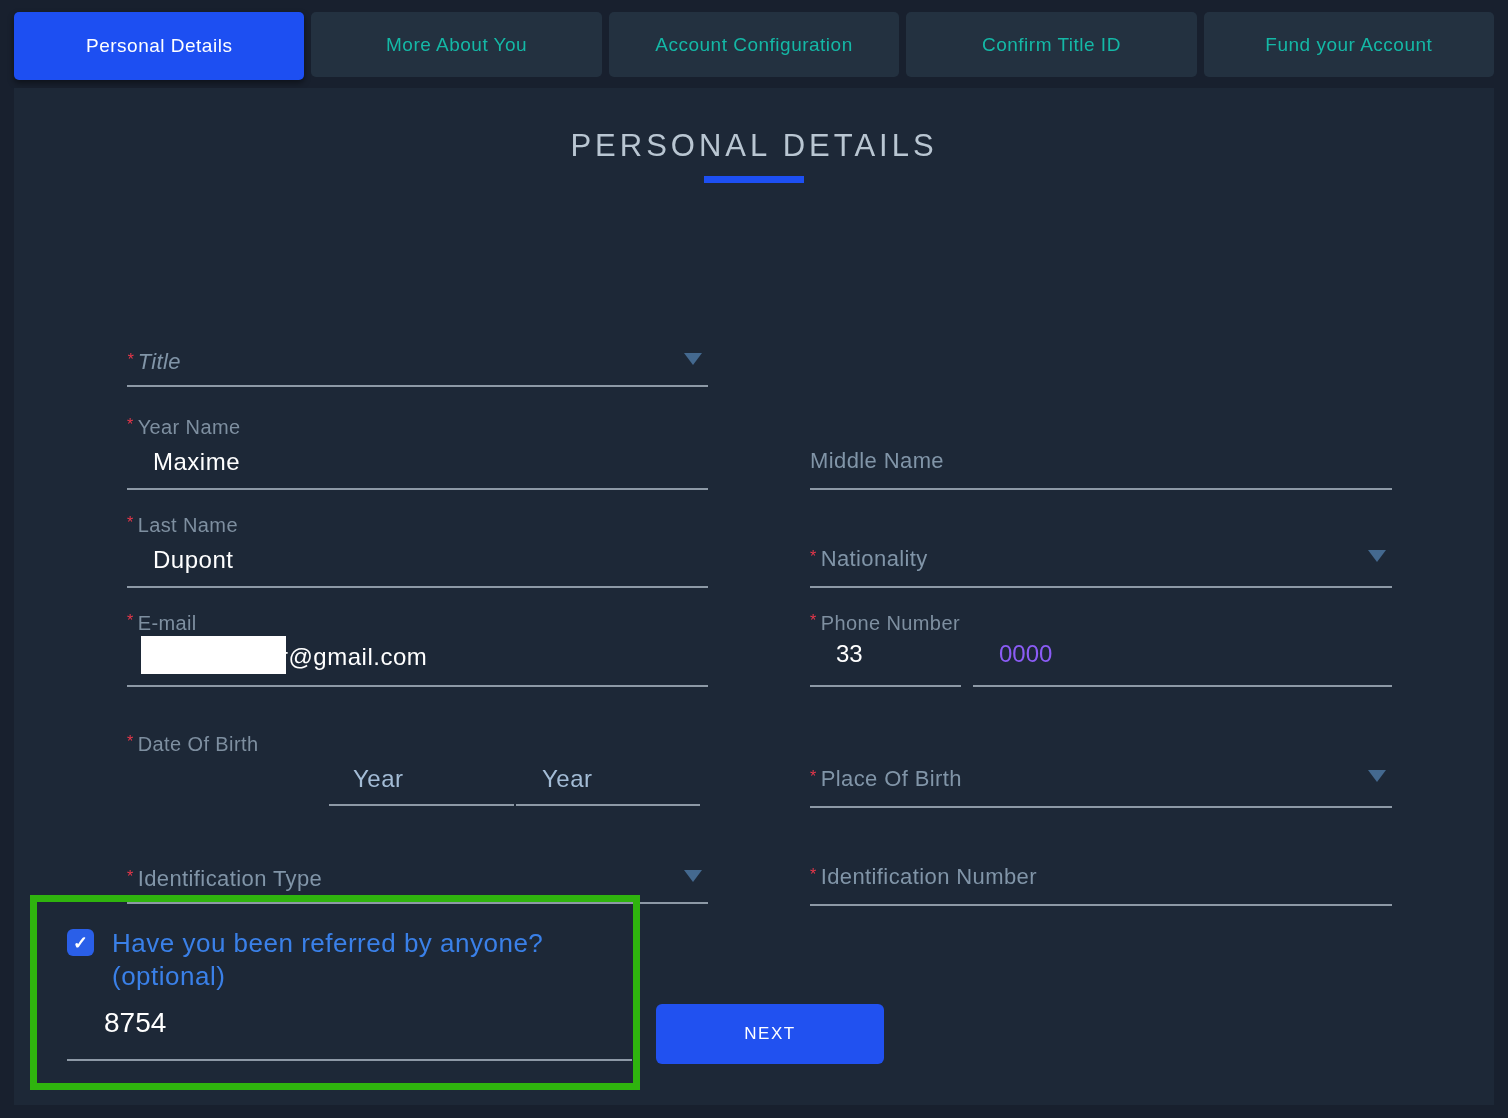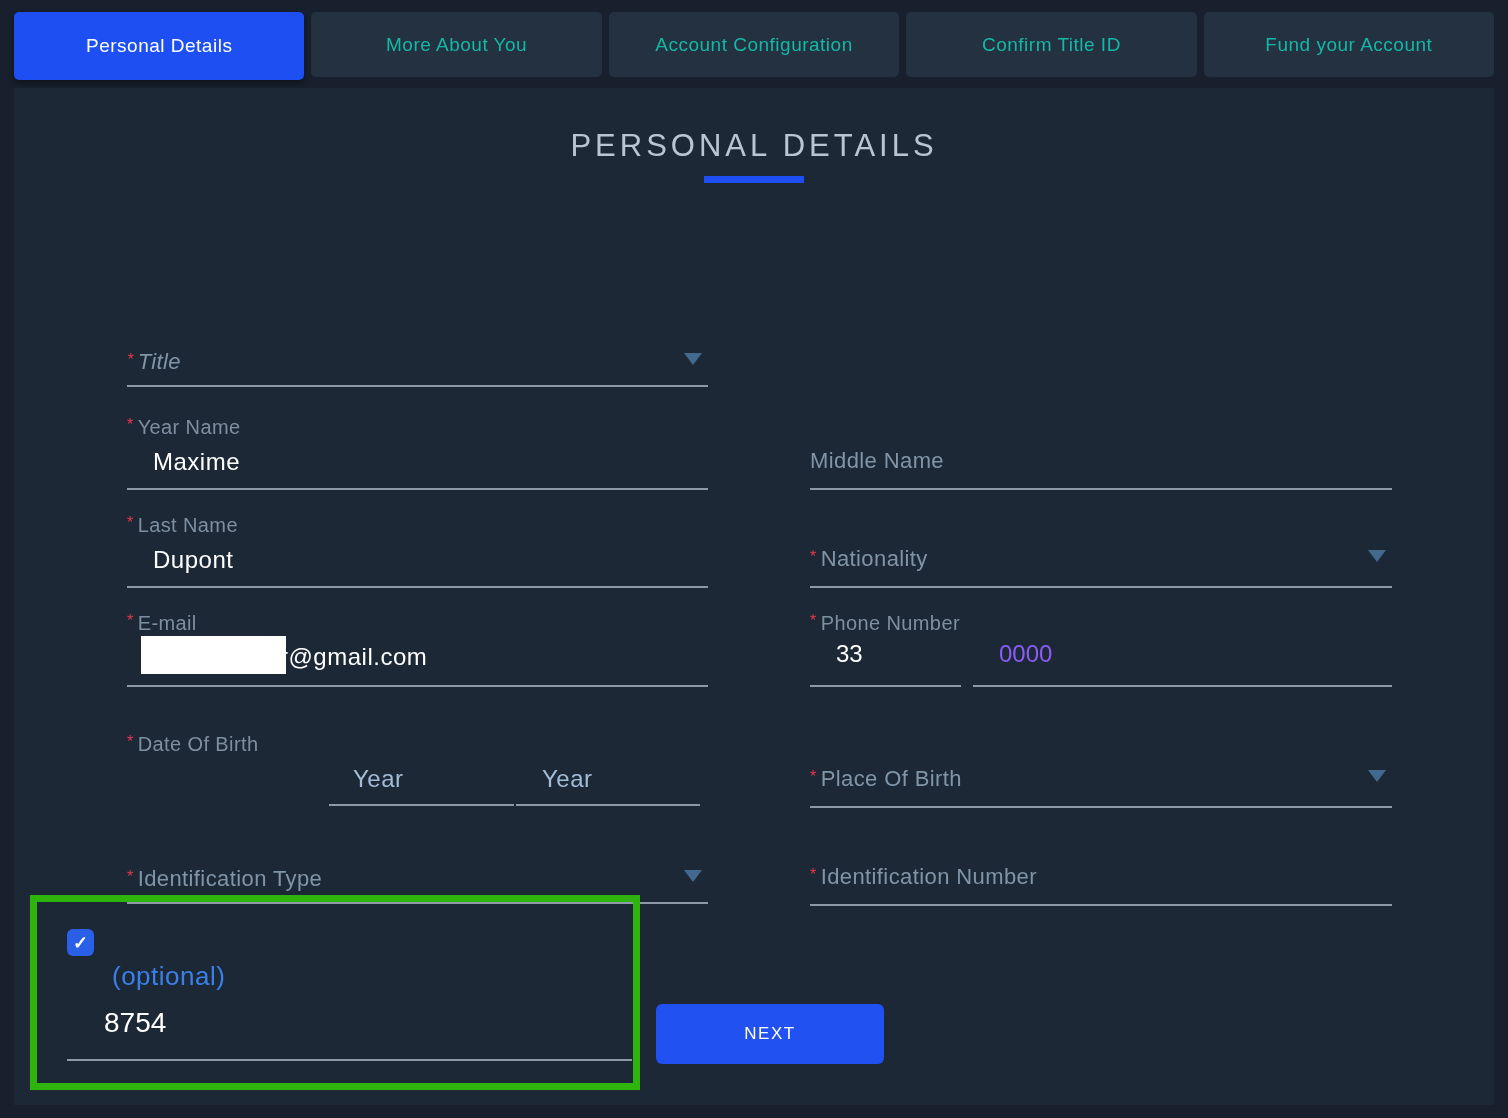--- a/index.html
+++ b/index.html
@@ -202,20 +202,20 @@
     <span class="uline"></span>
   </div>
 
 </div>
 
 <div class="annotation">
   <div class="checkbox">
     <span>✓</span>
   </div>
   <div class="ref-label">
-    <br>
+    <span>Have you been referred by anyone?</span><br>
     <span>(optional)</span>
   </div>
   <div class="ref-value">8754</div>
   <div class="ref-uline"></div>
 </div>
 
 <button class="next-btn">NEXT</button>
 
 </body></html>

